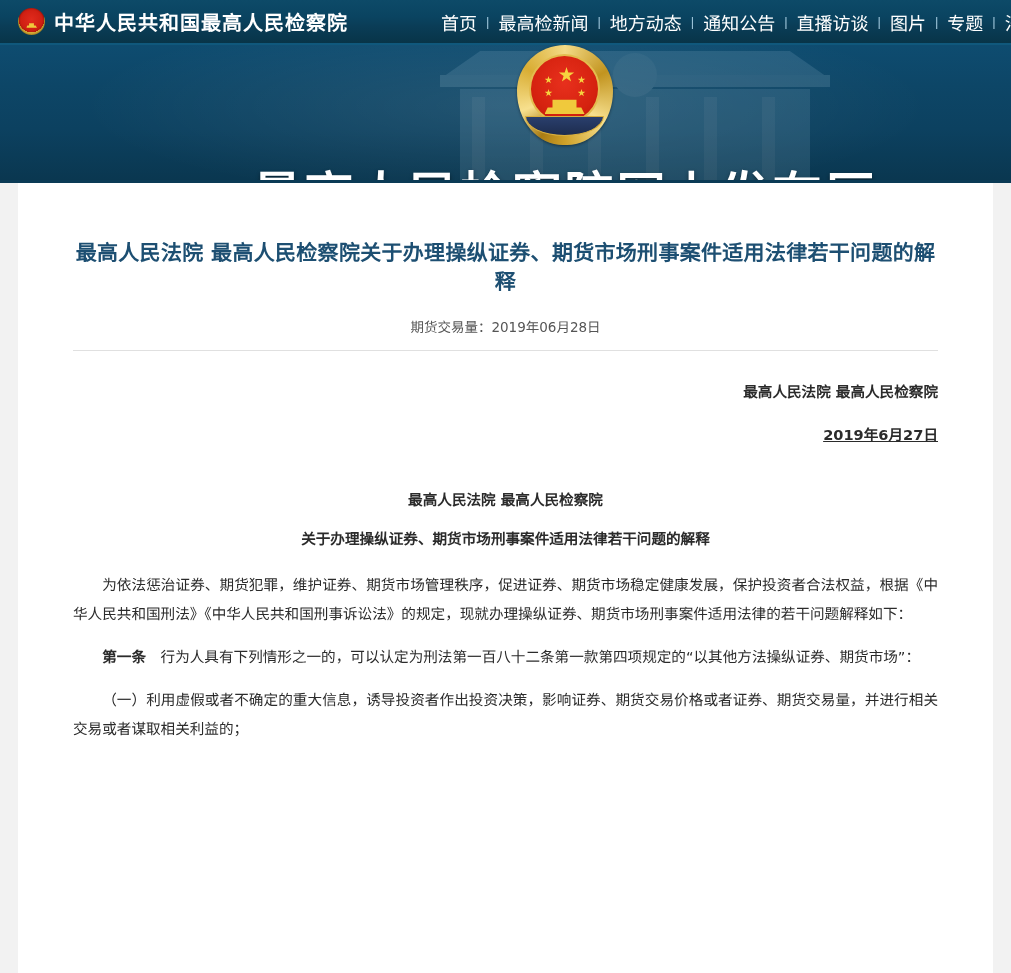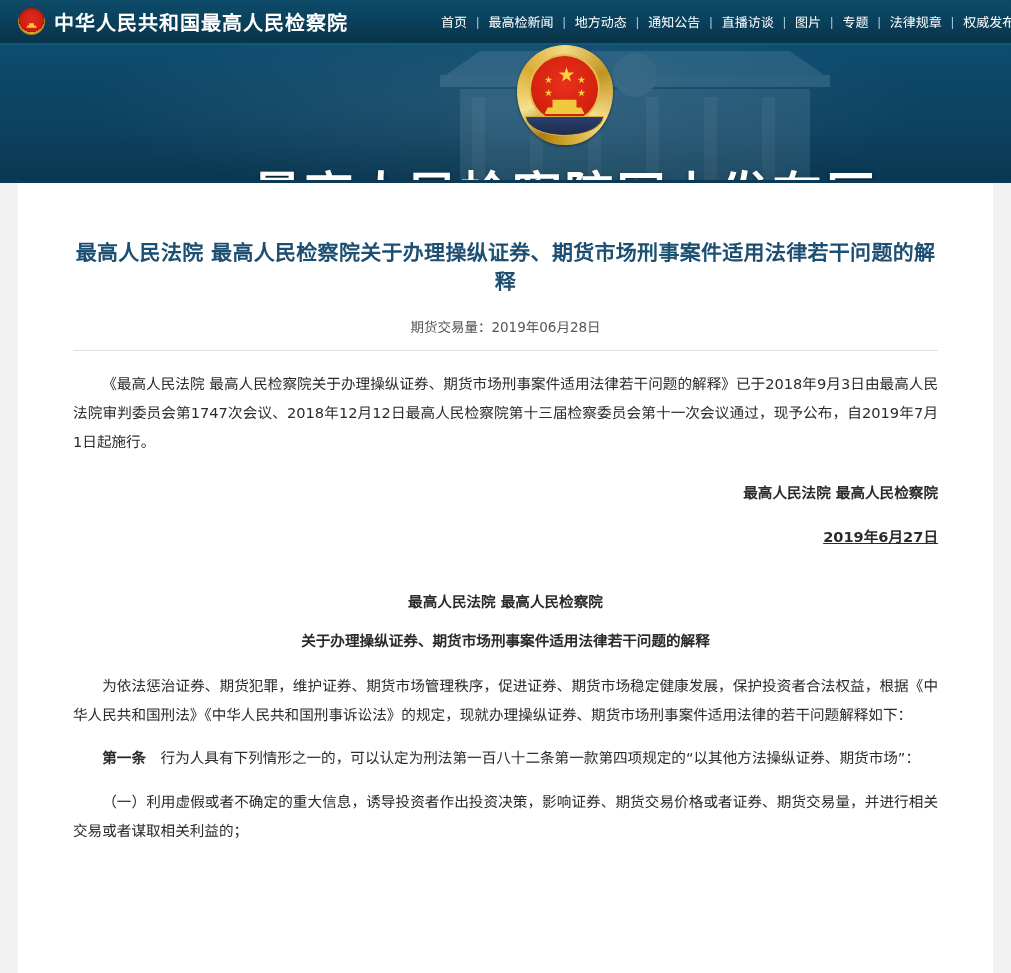--- a/index.html
+++ b/index.html
@@ -65,21 +65,21 @@
   }
   .topnav {
     display: flex;
     align-items: center;
     margin-left: 84px;
     white-space: nowrap;
   }
   .topnav a {
     color: #ffffff;
     text-decoration: none;
-    font-size: 13px;
+    font-size: 18px;
     font-family: Liberation Sans, sans-serif;
     padding: 0 9px;
   }
   .topnav .sep {
     color: #9ec5da;
     font-size: 13px;
   }
 
   
   .banner {
@@ -325,21 +325,20 @@
   <div class="gutter-left"></div>
 
   <div class="content">
 
     <h1 class="article-title">最高人民法院 最高人民检察院关于办理操纵证券、期货市场刑事案件适用法律若干问题的解释</h1>
 
     <div class="pubtime">期货交易量：2019年06月28日</div>
 
     <div class="rule"></div>
 
-    <p class="para">《最高人民法院 最高人民检察院关于办理操纵证券、期货市场刑事案件适用法律若干问题的解释》已于2018年9月3日由最高人民法院审判委员会第1747次会议、2018年12月12日最高人民检察院第十三届检察委员会第十一次会议通过，现予公布，自2019年7月1日起施行。</p>
 
     <p class="sign">最高人民法院  最高人民检察院</p>
     <p class="sign date">2019年6月27日</p>
 
     <p class="center">最高人民法院  最高人民检察院</p>
     <p class="center sub">关于办理操纵证券、期货市场刑事案件适用法律若干问题的解释</p>
 
 
     <p class="para">为依法惩治证券、期货犯罪，维护证券、期货市场管理秩序，促进证券、期货市场稳定健康发展，保护投资者合法权益，根据《中华人民共和国刑法》《中华人民共和国刑事诉讼法》的规定，现就办理操纵证券、期货市场刑事案件适用法律的若干问题解释如下：</p>
 

